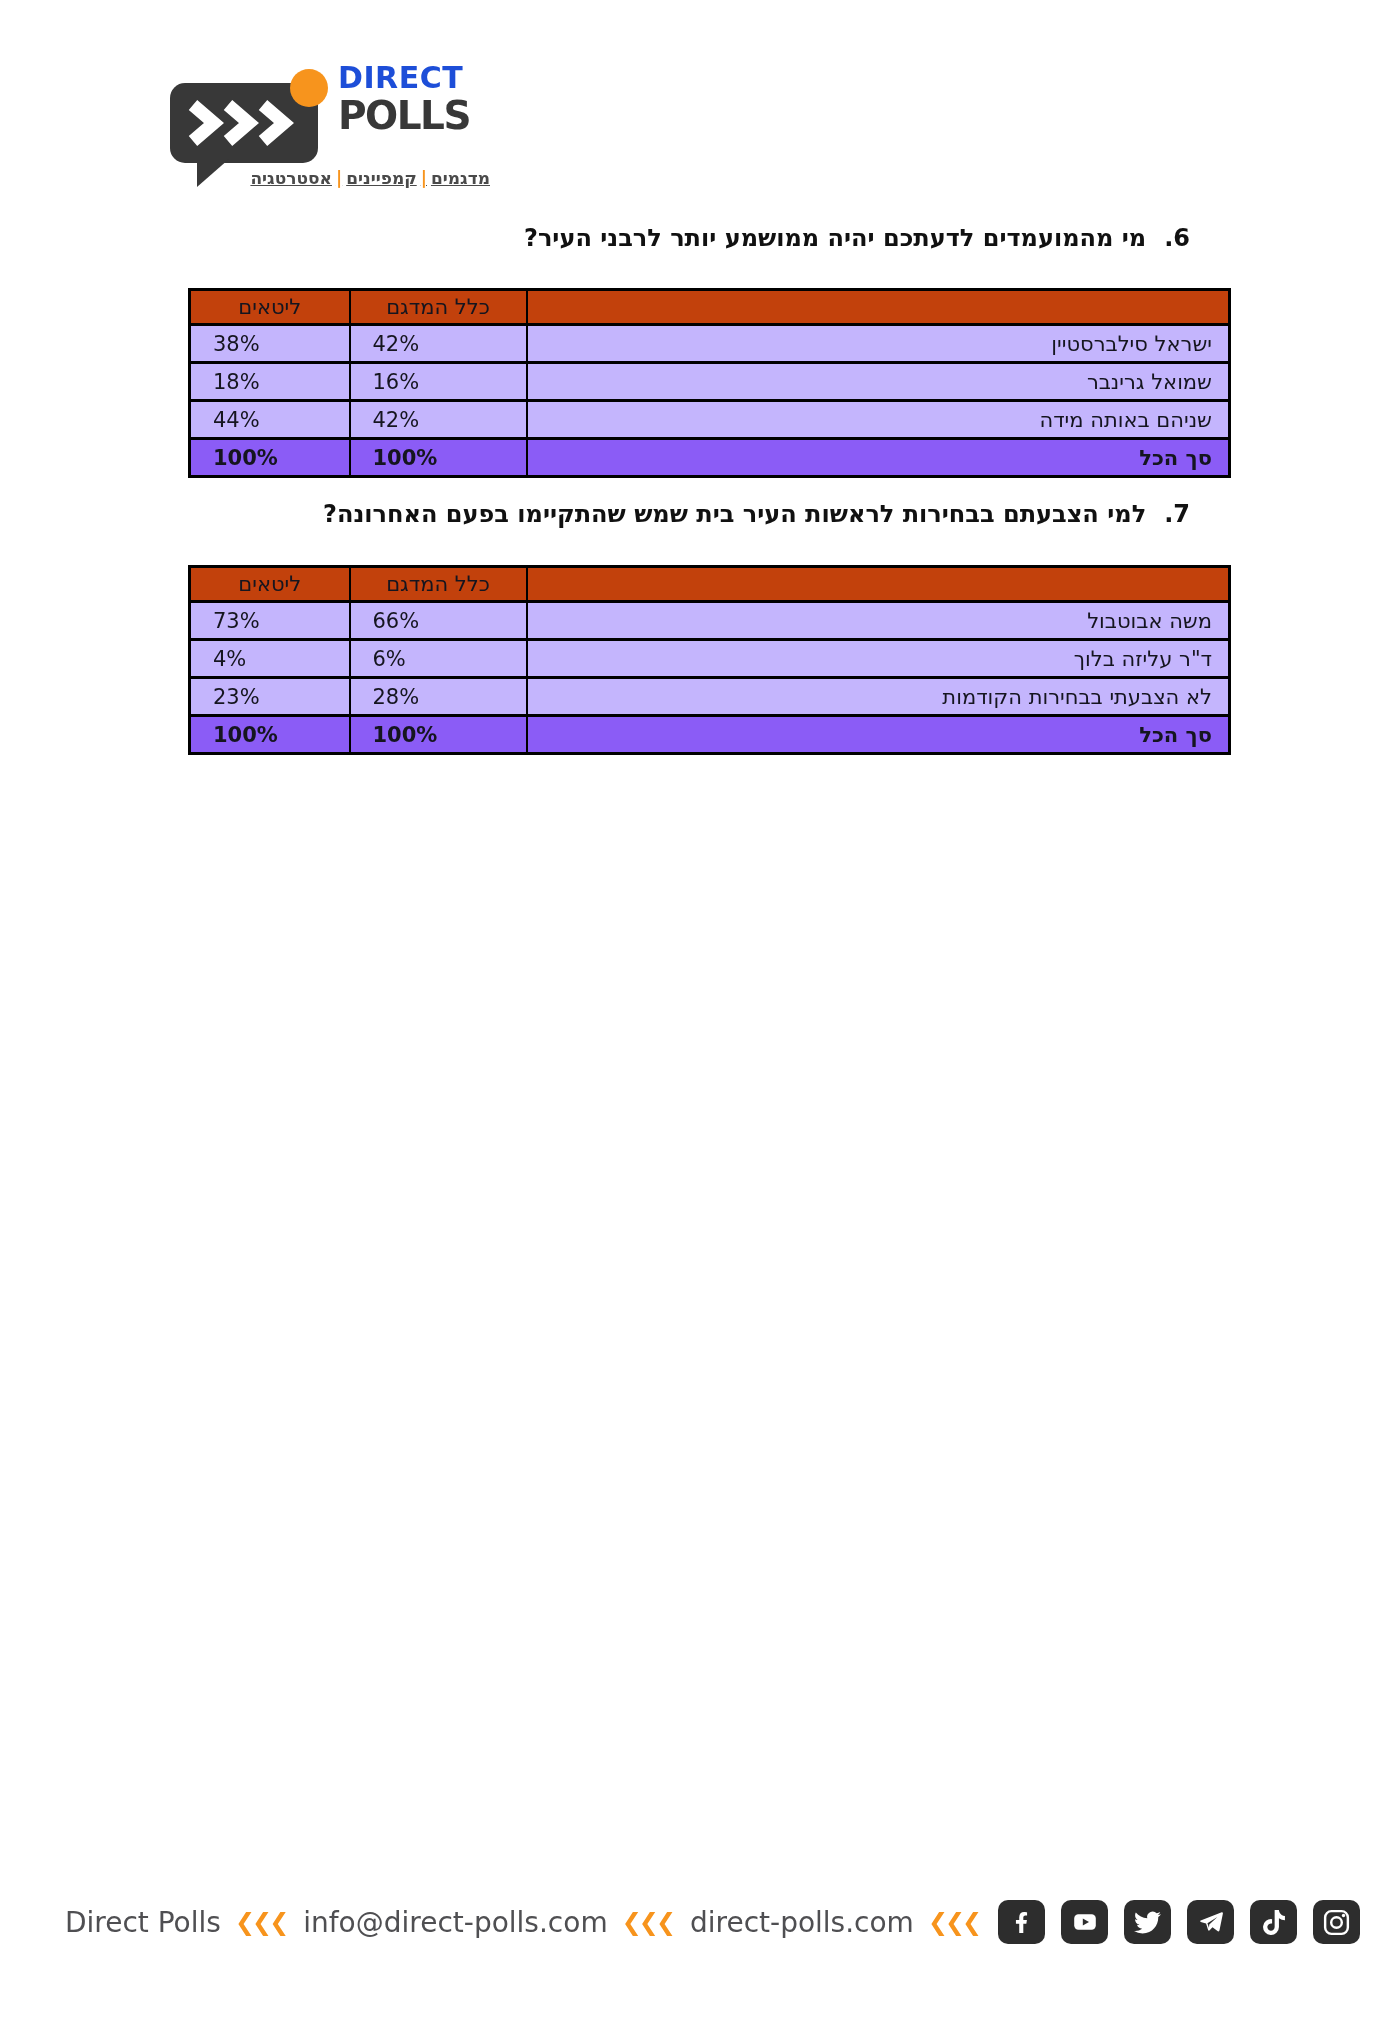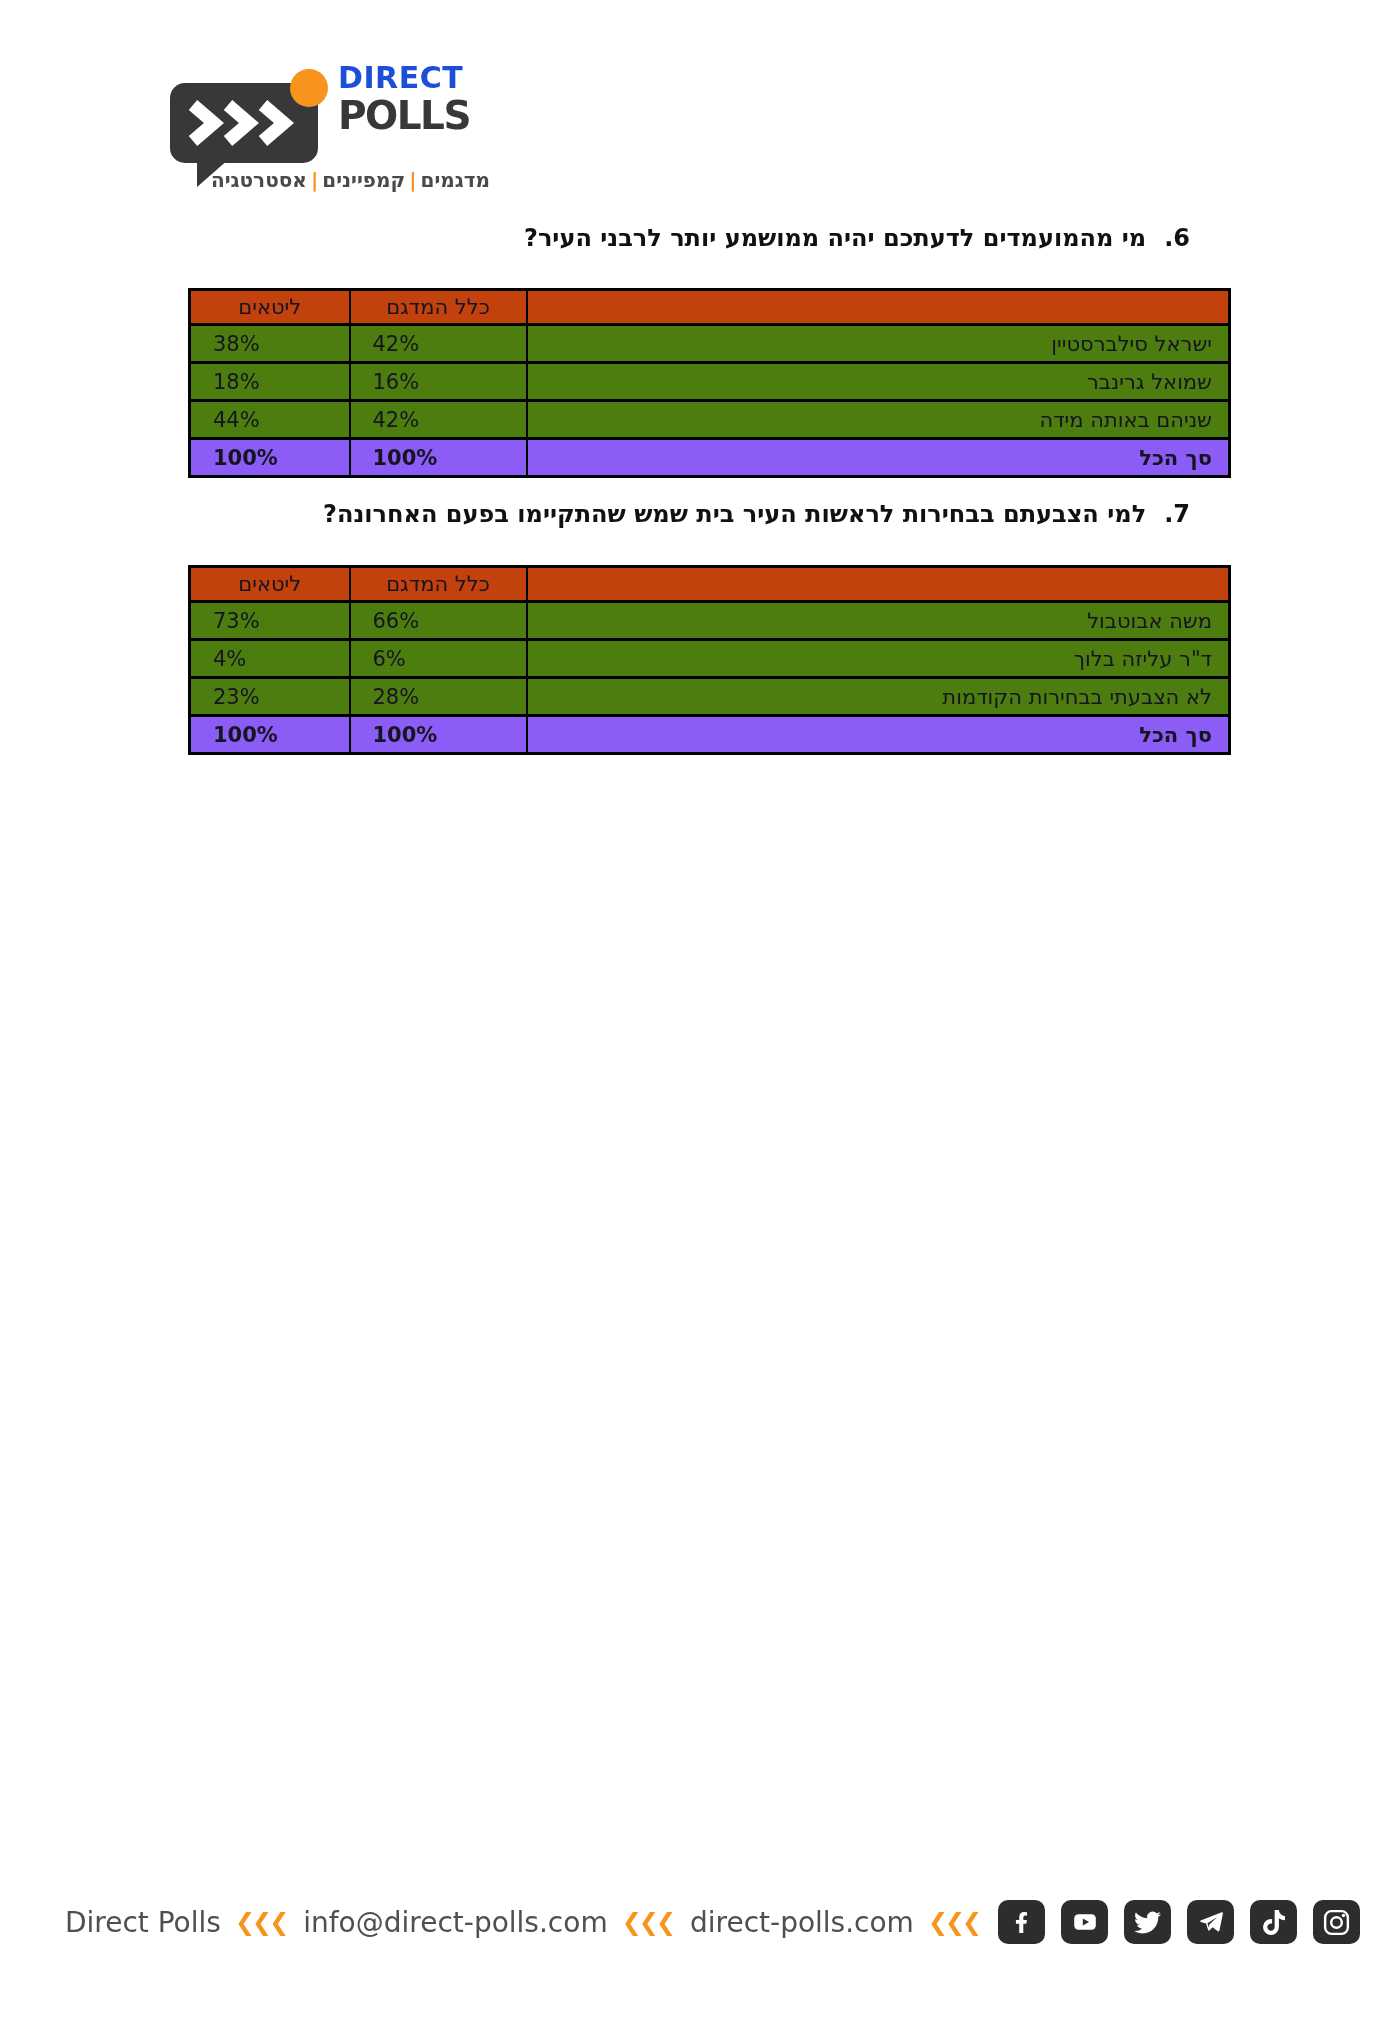--- a/index.html
+++ b/index.html
@@ -6,40 +6,40 @@
   body{
     width:1400px;height:2036px;position:relative;background:#ffffff;
     font-family:"DejaVu Sans","Liberation Sans",sans-serif;overflow:hidden;
   }
   
   .logo{position:absolute;left:160px;top:55px;width:330px;height:140px;}
   .logo-svg{position:absolute;left:0;top:0;}
   .brand{position:absolute;left:178px;top:8px;line-height:1;}
   .brand-top{font-size:30px;font-weight:bold;color:#1d4ed8;letter-spacing:.5px;}
   .brand-bottom{font-size:39px;font-weight:bold;color:#383838;letter-spacing:-1.5px;margin-top:3px;text-align:center;}
-  .tagline{position:absolute;left:62px;top:113px;width:268px;text-align:left;
-    font-size:20px;color:#4a4a4a;font-weight:bold;direction:rtl;}
+  .tagline{position:absolute;left:62px;top:113px;width:268px;text-align:right;
+    font-size:17px;color:#4a4a4a;font-weight:bold;direction:rtl;text-decoration:underline;}
   .tagline .pipe{color:#F7941D;margin:0 4px;font-weight:bold;}
   
   .question{position:absolute;right:210px;direction:rtl;display:inline-flex;gap:18px;
     font-size:24px;font-weight:bold;color:#111;white-space:nowrap;}
   .q6{top:224px;}
   .q7{top:500px;}
   
   table.poll{position:absolute;left:188px;width:1040px;border-collapse:collapse;
     table-layout:fixed;direction:rtl;font-size:21px;color:#15151f;}
   .t1{top:288px;}
   .t2{top:565px;}
   table.poll td,table.poll th{
     border-top:3px solid #000;border-bottom:3px solid #000;
     border-left:2px solid #000;border-right:2px solid #000;
     overflow:hidden;white-space:nowrap;}
   table.poll{border:3px solid #000;}
   table.poll th{background:#c2410c;font-weight:normal;height:30px;}
-  table.poll td{height:33px;background:#4d7c0f;}
+  table.poll td{height:33px;background:#c4b5fd;}
   table.poll tr.total td{background:#8b5cf6;font-weight:bold;}
   .label-cell{text-align:right;padding-right:16px;}
   .num{text-align:left;padding-left:22px;direction:ltr;}
   col.c-label{width:703px;}
   col.c-overall{width:177px;}
   col.c-litaim{width:160px;}
   
   .footer{position:absolute;left:65px;top:1898px;width:1295px;height:48px;
     display:flex;align-items:center;font-size:28px;color:#4f4f52;}
   .footer .item{white-space:nowrap;}

